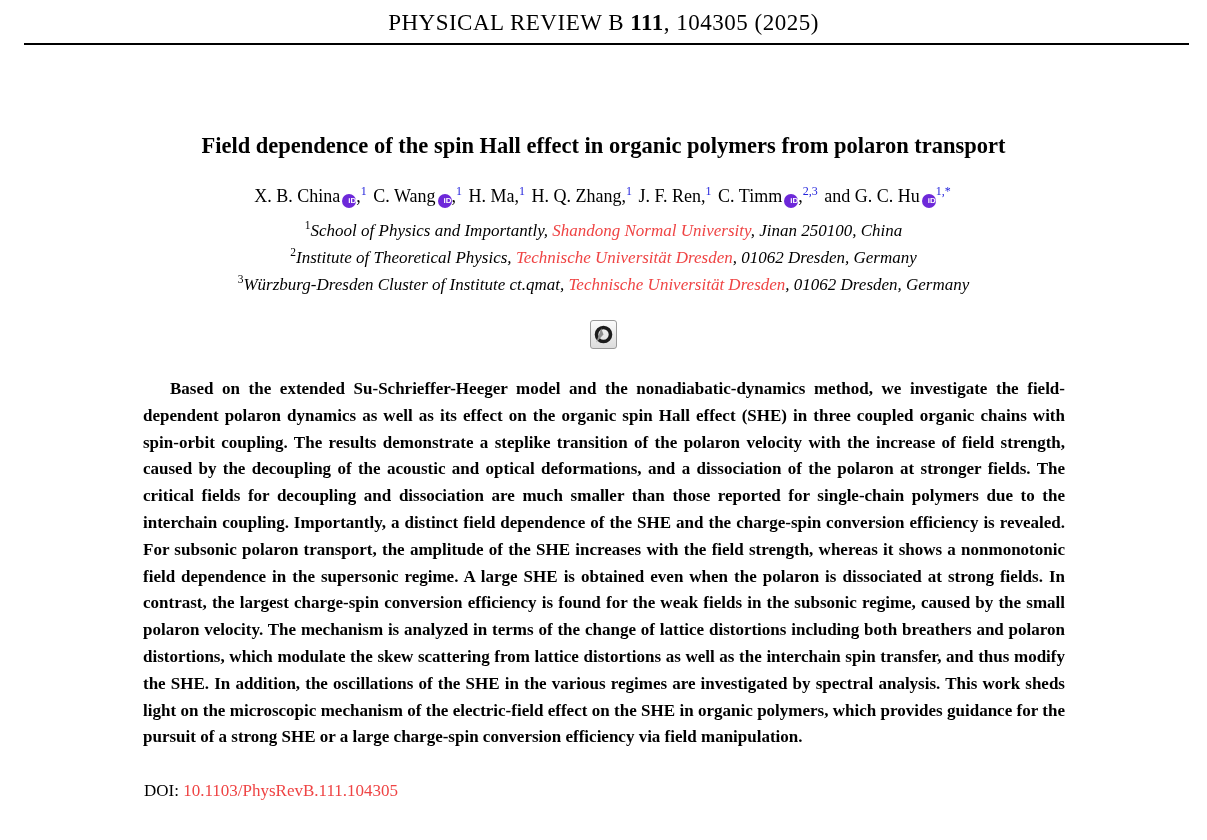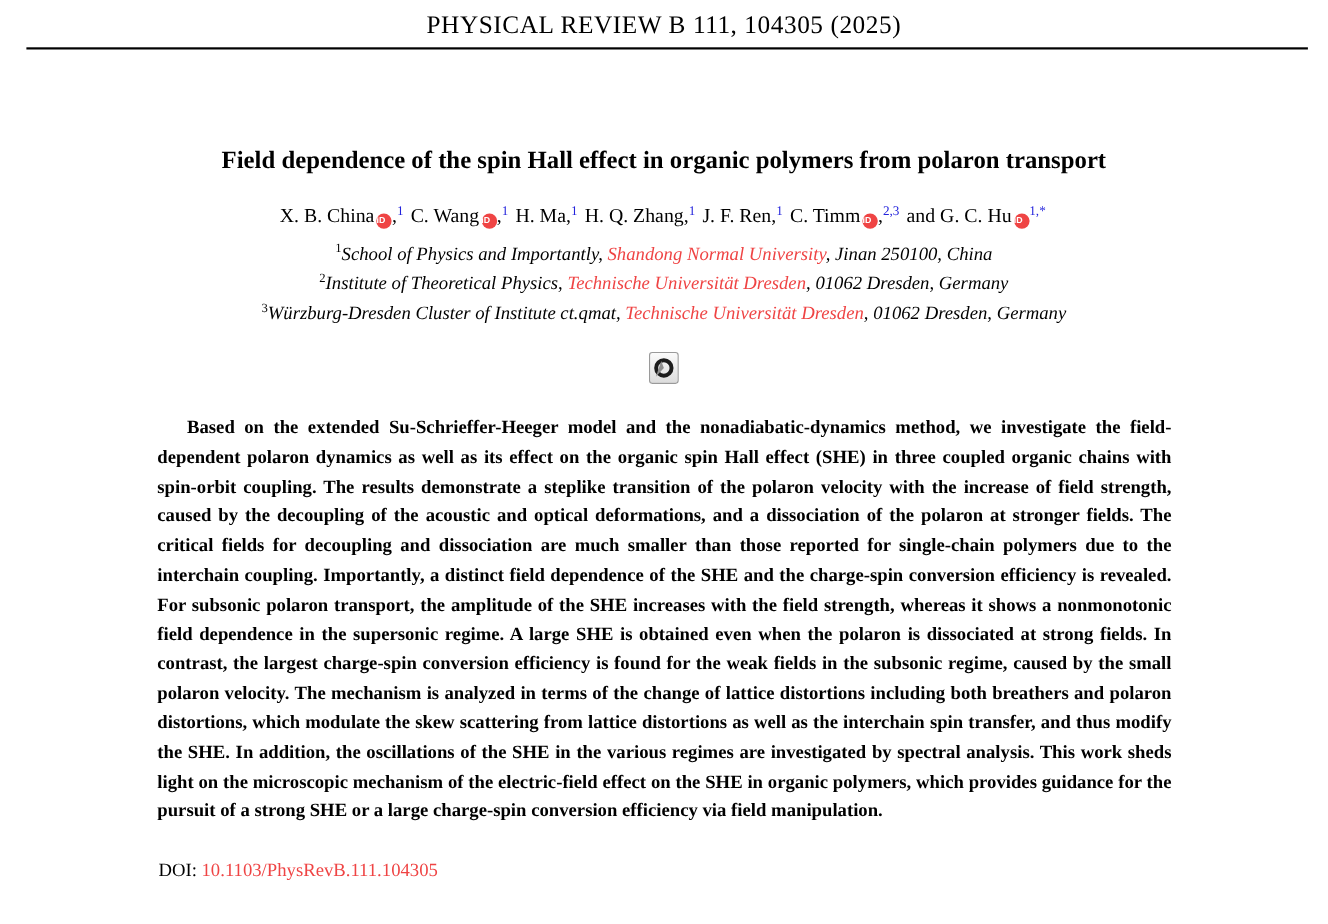--- a/index.html
+++ b/index.html
@@ -4,39 +4,39 @@
 <style>
   html,body{margin:0;padding:0;}
   body{
     width:1207px;height:840px;background:#ffffff;color:#000;
     font-family:"Liberation Serif","DejaVu Serif",serif;
     overflow:hidden;position:relative;
   }
   .journal-header{
     text-align:center;padding-top:10px;font-size:23px;letter-spacing:0.5px;
   }
-  .journal-header .vol{font-weight:normal;margin-top:20px;}
+  .journal-header .vol{font-weight:bold;margin-top:20px;}
   .header-rule{
     border:none;border-top:2px solid #000;margin:7px 18px 0 24px;
   }
   .article-title{
     margin:86px 40px 0 40px;text-align:center;
     font-size:22.5px;font-weight:bold;line-height:30px;
   }
   .authors-line{
     margin-top:25px;text-align:center;font-size:18px;
   }
   .author{white-space:nowrap;margin-right:2px;}
   sup.aff-ref{
     font-size:12px;color:#2323dc;vertical-align:super;line-height:0;
   }
   .orcid{
     display:inline-block;width:14px;height:14px;border-radius:50%;
-    background:#ef4444;color:#fff;font-family:"Liberation Sans",sans-serif;
-    font-size:8px;font-weight:bold;line-height:14px;text-align:left;
+    background:#6d28d9;color:#fff;font-family:"Liberation Sans",sans-serif;
+    font-size:8px;font-weight:bold;line-height:14px;text-align:right;
     vertical-align:-1px;margin-left:2px;font-style:normal;
   }
   .affiliations{
     margin-top:9px;text-align:center;font-style:italic;font-size:17px;line-height:27px;
   }
   .affiliations sup{font-style:normal;font-size:11.5px;line-height:0;}
   .aff-link,.doi-link{color:#ef4444;text-decoration:none;}
   .received-row{
     margin-top:22px;display:flex;justify-content:center;align-items:center;gap:13px;
     font-size:17.5px;

